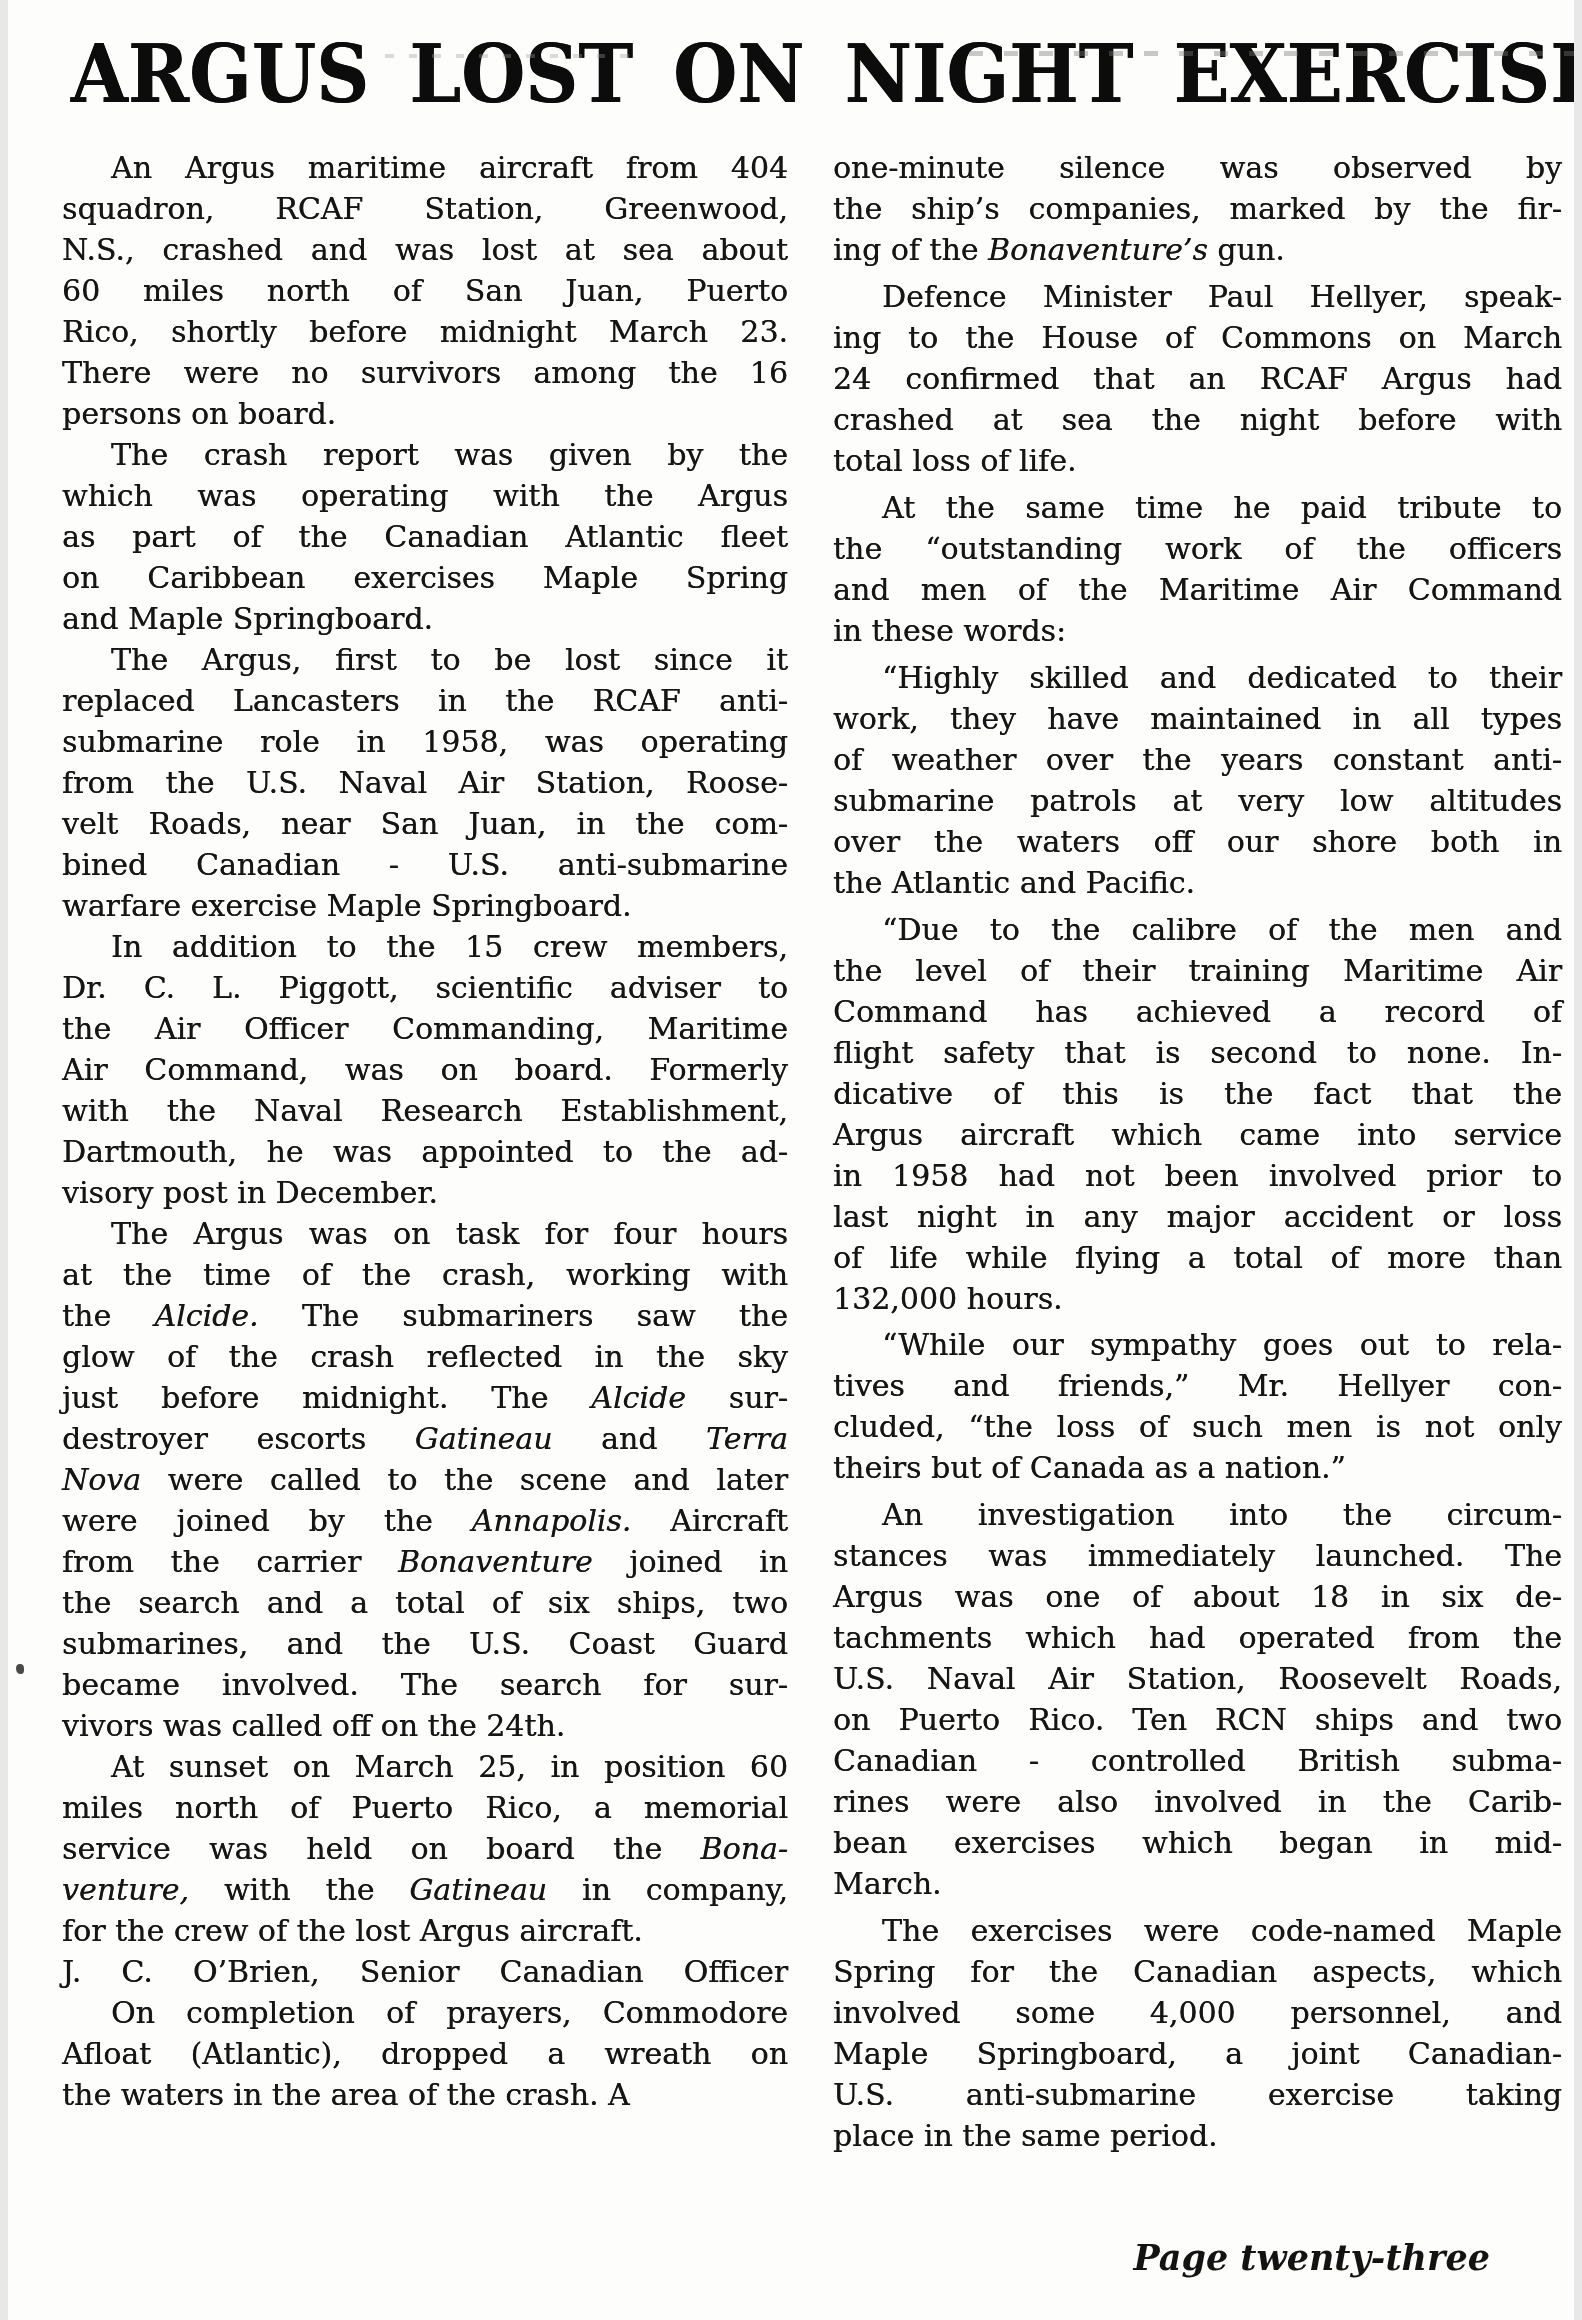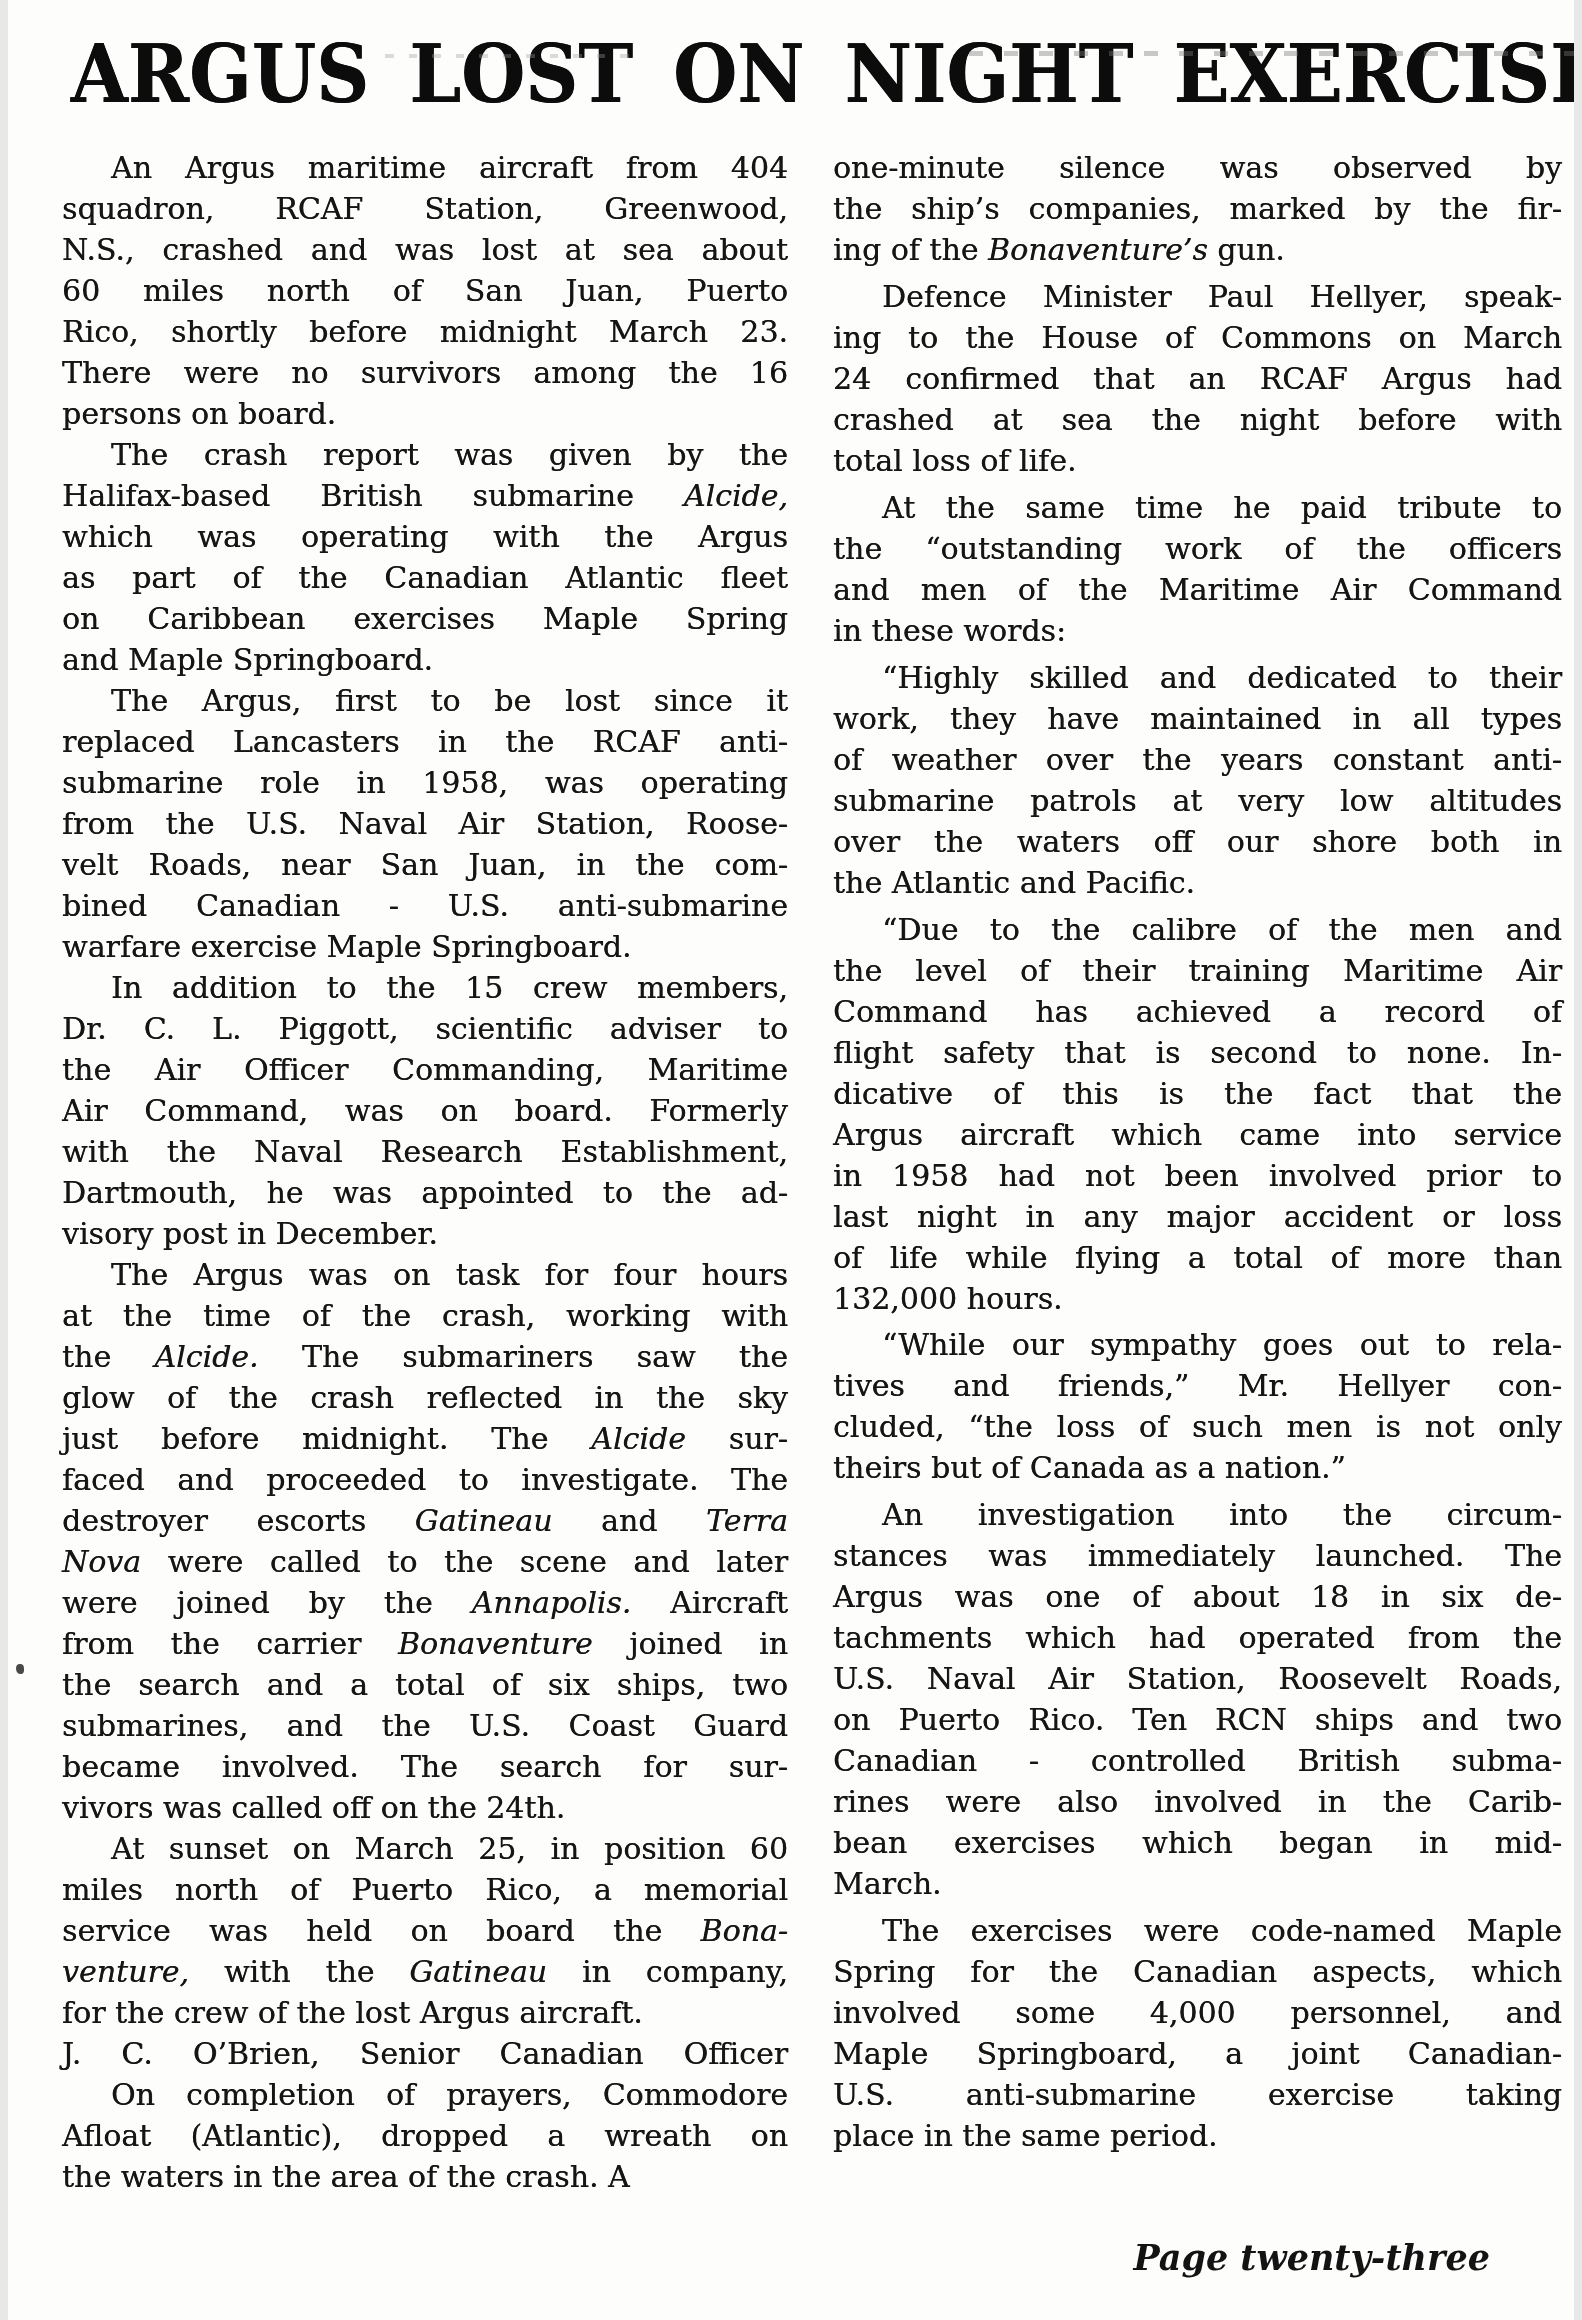--- a/index.html
+++ b/index.html
@@ -96,21 +96,20 @@
         <div class="line justifyfix indent">An Argus maritime aircraft from 404</div>
         <div class="line justifyfix">squadron, RCAF Station, Greenwood,</div>
         <div class="line justifyfix">N.S., crashed and was lost at sea about</div>
         <div class="line justifyfix">60 miles north of San Juan, Puerto</div>
         <div class="line justifyfix">Rico, shortly before midnight March 23.</div>
         <div class="line justifyfix">There were no survivors among the 16</div>
         <div class="line justifyfix last">persons on board.</div>
       </div>
       <div class="para">
         <div class="line justifyfix indent">The crash report was given by the</div>
-        <div class="line justifyfix">Halifax-based British submarine <span class="it">Alcide,</span></div>
         <div class="line justifyfix">which was operating with the Argus</div>
         <div class="line justifyfix">as part of the Canadian Atlantic fleet</div>
         <div class="line justifyfix">on Caribbean exercises Maple Spring</div>
         <div class="line justifyfix last">and Maple Springboard.</div>
       </div>
       <div class="para">
         <div class="line justifyfix indent">The Argus, first to be lost since it</div>
         <div class="line justifyfix">replaced Lancasters in the RCAF anti-</div>
         <div class="line justifyfix">submarine role in 1958, was operating</div>
         <div class="line justifyfix">from the U.S. Naval Air Station, Roose-</div>
@@ -126,21 +125,20 @@
         <div class="line justifyfix">with the Naval Research Establishment,</div>
         <div class="line justifyfix">Dartmouth, he was appointed to the ad-</div>
         <div class="line justifyfix last">visory post in December.</div>
       </div>
       <div class="para">
         <div class="line justifyfix indent">The Argus was on task for four hours</div>
         <div class="line justifyfix">at the time of the crash, working with</div>
         <div class="line justifyfix">the <span class="it">Alcide.</span> The submariners saw the</div>
         <div class="line justifyfix">glow of the crash reflected in the sky</div>
         <div class="line justifyfix">just before midnight. The <span class="it">Alcide</span> sur-</div>
-        <div class="line justifyfix">faced and proceeded to investigate. The</div>
         <div class="line justifyfix">destroyer escorts <span class="it">Gatineau</span> and <span class="it">Terra</span></div>
         <div class="line justifyfix"><span class="it">Nova</span> were called to the scene and later</div>
         <div class="line justifyfix">were joined by the <span class="it">Annapolis.</span> Aircraft</div>
         <div class="line justifyfix">from the carrier <span class="it">Bonaventure</span> joined in</div>
         <div class="line justifyfix">the search and a total of six ships, two</div>
         <div class="line justifyfix">submarines, and the U.S. Coast Guard</div>
         <div class="line justifyfix">became involved. The search for sur-</div>
         <div class="line justifyfix last">vivors was called off on the 24th.</div>
       </div>
       <div class="para">

